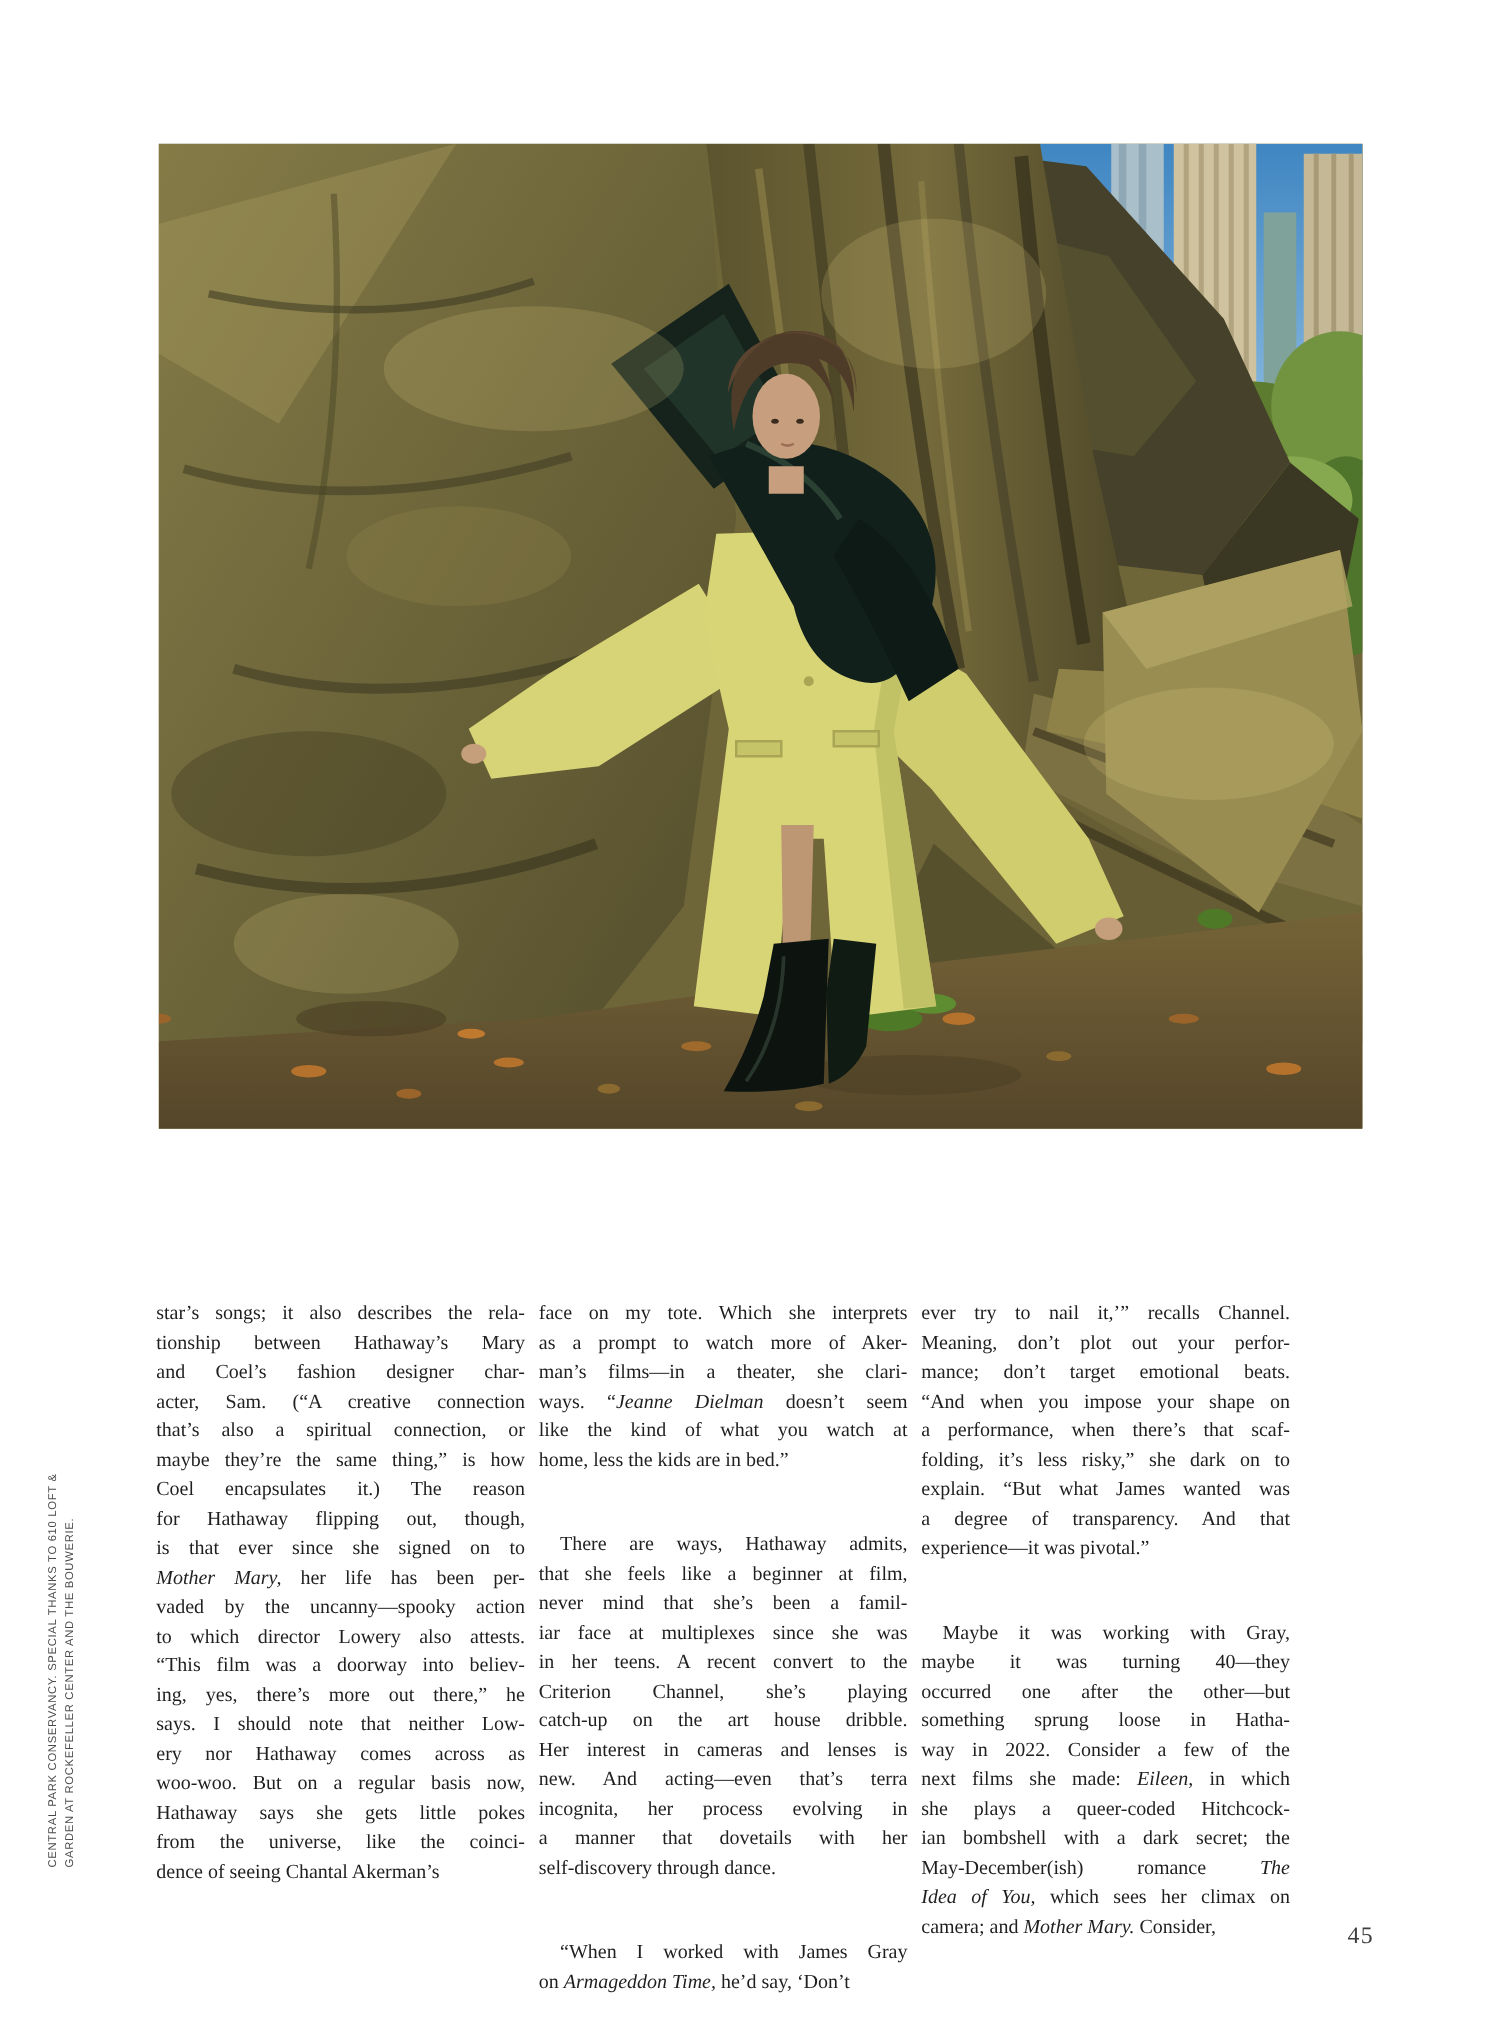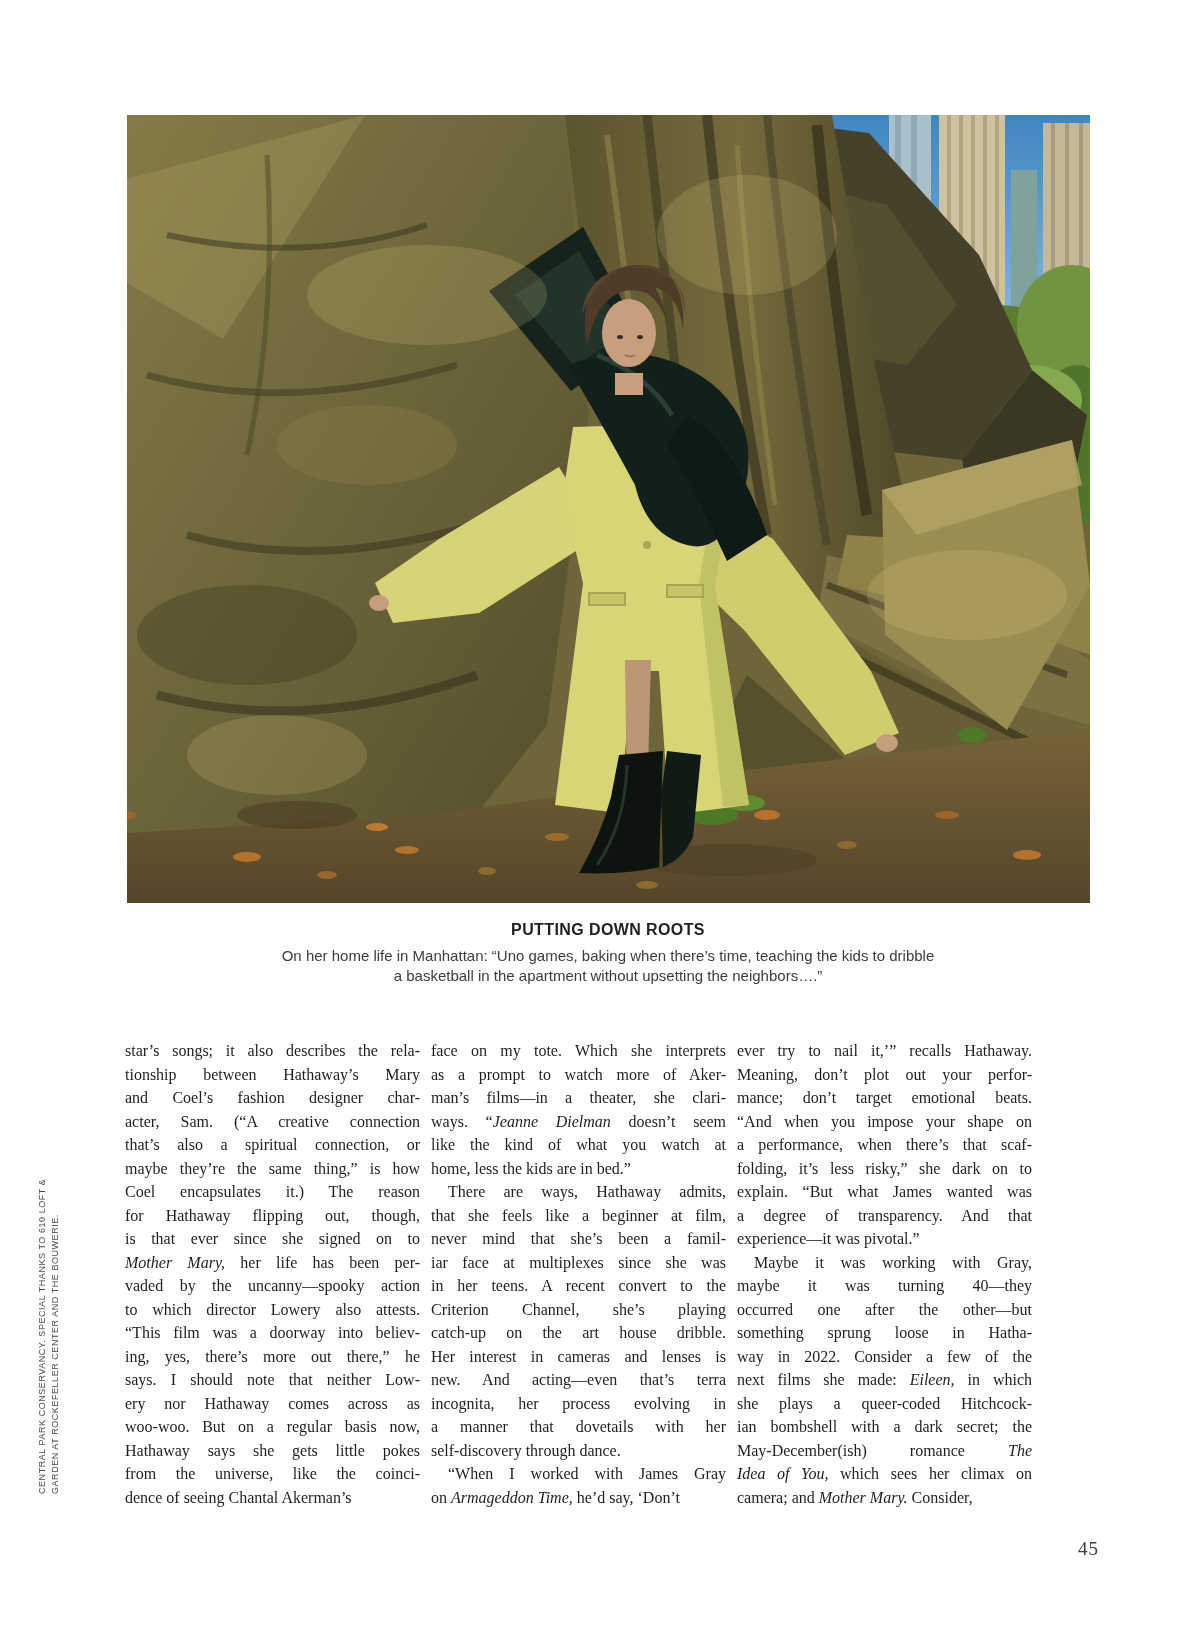--- a/index.html
+++ b/index.html
@@ -39,21 +39,21 @@
   }
   .col{width:295px;}
   .tline{
     font-size:16px;line-height:23.5px;
     text-align:justify;text-align-last:justify;
     white-space:nowrap;
   }
   .tline span,.tline i{white-space:normal;}
   .tline{white-space:normal;}
   .tline.end{text-align-last:left;}
-  .tline.indent{text-indent:17px;}
+  .tline.indent{text-indent:17px;margin-top:44px;}
   
   .pagenum{
     position:absolute;left:1043px;top:1538px;width:56px;text-align:right;
     font-size:19px;color:#3d3d3d;letter-spacing:1px;
   }
 </style>
 </head>
 <body>
 
 <div class="page">
@@ -224,25 +224,20 @@
 
       <g opacity=".16">
         <ellipse cx="300" cy="180" rx="120" ry="50" fill="#f0e092"></ellipse>
         <ellipse cx="620" cy="120" rx="90" ry="60" fill="#f0e092"></ellipse>
         <ellipse cx="840" cy="480" rx="100" ry="45" fill="#f0e092"></ellipse>
         <ellipse cx="150" cy="640" rx="90" ry="40" fill="#f0e092"></ellipse>
       </g>
     </svg>
   </div>
 
-  <div class="caption">
-    <div class="caption-title">PUTTING DOWN ROOTS</div>
-    <div class="caption-line">On her home life in Manhattan: “Uno games, baking when there’s time, teaching the kids to dribble</div>
-    <div class="caption-line">a basketball in the apartment without upsetting the neighbors….”</div>
-  </div>
 
   <div class="columns">
       <div class="col">
         <div class="tline"><span>star’s songs; it also describes the rela-</span></div>
         <div class="tline"><span>tionship between Hathaway’s Mary</span></div>
         <div class="tline"><span>and Coel’s fashion designer char-</span></div>
         <div class="tline"><span>acter, Sam. (“A creative connection</span></div>
         <div class="tline"><span>that’s also a spiritual connection, or</span></div>
         <div class="tline"><span>maybe they’re the same thing,” is how</span></div>
         <div class="tline"><span>Coel encapsulates it.) The reason</span></div>
@@ -276,21 +271,21 @@
         <div class="tline"><span>catch-up on the art house dribble.</span></div>
         <div class="tline"><span>Her interest in cameras and lenses is</span></div>
         <div class="tline"><span>new. And acting—even that’s terra</span></div>
         <div class="tline"><span>incognita, her process evolving in</span></div>
         <div class="tline"><span>a manner that dovetails with her</span></div>
         <div class="tline end"><span>self-discovery through dance.</span></div>
         <div class="tline indent"><span>“When I worked with James Gray</span></div>
         <div class="tline end"><span>on </span><i>Armageddon Time,</i><span> he’d say, ‘Don’t</span></div>
       </div>
       <div class="col">
-        <div class="tline"><span>ever try to nail it,’” recalls Hathaway.</span></div>
+        <div class="tline"><span>ever try to nail it,’” recalls Channel.</span></div>
         <div class="tline"><span>Meaning, don’t plot out your perfor-</span></div>
         <div class="tline"><span>mance; don’t target emotional beats.</span></div>
         <div class="tline"><span>“And when you impose your shape on</span></div>
         <div class="tline"><span>a performance, when there’s that scaf-</span></div>
         <div class="tline"><span>folding, it’s less risky,” she dark on to</span></div>
         <div class="tline"><span>explain. “But what James wanted was</span></div>
         <div class="tline"><span>a degree of transparency. And that</span></div>
         <div class="tline end"><span>experience—it was pivotal.”</span></div>
         <div class="tline indent"><span>Maybe it was working with Gray,</span></div>
         <div class="tline"><span>maybe it was turning 40—they</span></div>

